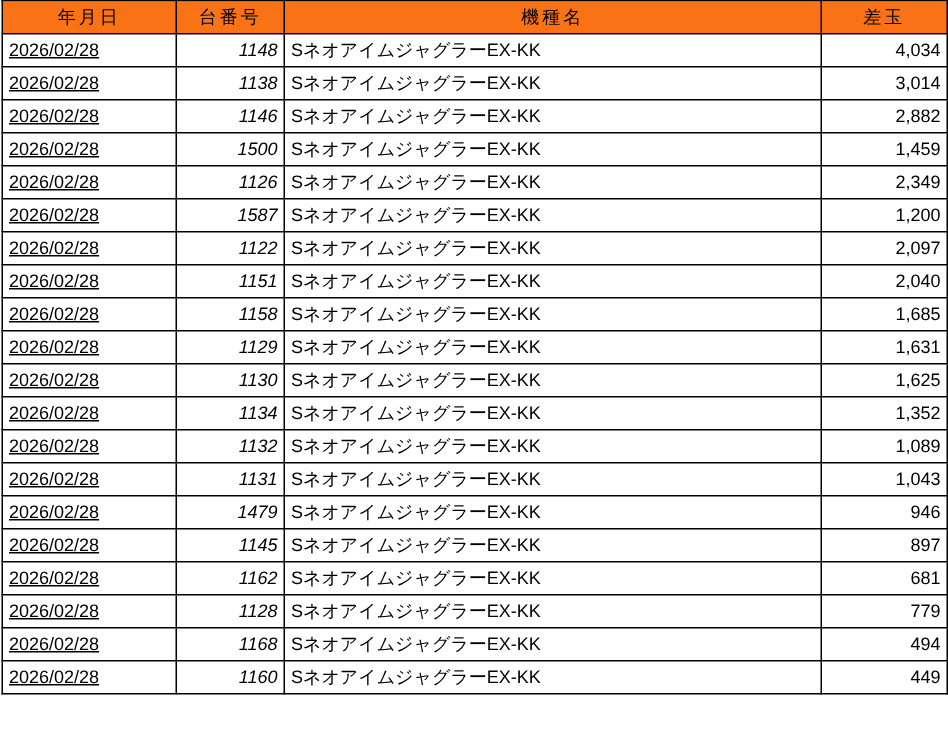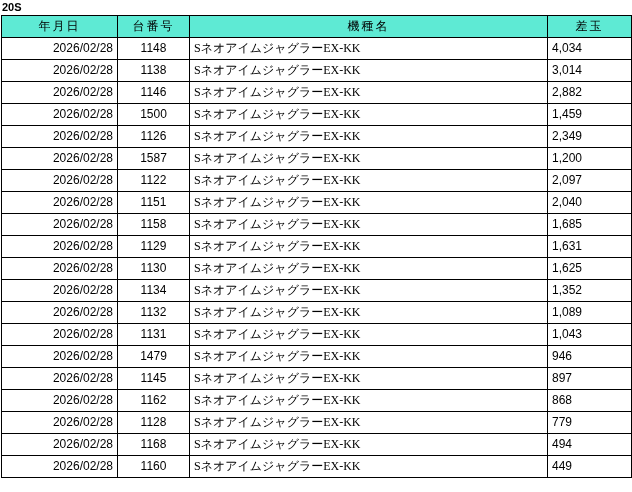--- a/index.html
+++ b/index.html
@@ -38,41 +38,40 @@
   table.data td {
     border: 1px solid #000000;
     height: 21px;
     line-height: 19px;
     padding: 0 4px;
     font-size: 12px;
     white-space: nowrap;
     overflow: hidden;
   }
   table.data thead th {
-    background: #5eead4;
+    background: #f97316;
     text-align: center;
     font-weight: normal;
     letter-spacing: 2px;
   }
   col.c-date { width: 116px; }
   col.c-unit { width: 72px; }
   col.c-model { width: 358px; }
   col.c-diff { width: 84px; }
 
-  td.date { text-align: right; }
-  td.unit { text-align: center; }
-  td.model { text-align: left; letter-spacing: 0px; font-family: Liberation Serif, serif; }
-  td.diff { padding-right: 6px; }
+  td.date { text-align: left; text-decoration: underline; }
+  td.unit { text-align: right; font-style: italic; }
+  td.model { text-align: left; letter-spacing: 0px; }
+  td.diff { text-align: right; padding-right: 6px; }
 </style>
 </head>
 <body>
 
 <div class="page">
 
-  <div class="caption">20S</div>
 
   <table class="data">
     <colgroup>
       <col class="c-date">
       <col class="c-unit">
       <col class="c-model">
       <col class="c-diff">
     </colgroup>
     <thead>
       <tr>
@@ -176,21 +175,21 @@
         <tr>
           <td class="date">2026/02/28</td>
           <td class="unit">1145</td>
           <td class="model">SネオアイムジャグラーEX-KK</td>
           <td class="diff">897</td>
         </tr>
         <tr>
           <td class="date">2026/02/28</td>
           <td class="unit">1162</td>
           <td class="model">SネオアイムジャグラーEX-KK</td>
-          <td class="diff">868</td>
+          <td class="diff">681</td>
         </tr>
         <tr>
           <td class="date">2026/02/28</td>
           <td class="unit">1128</td>
           <td class="model">SネオアイムジャグラーEX-KK</td>
           <td class="diff">779</td>
         </tr>
         <tr>
           <td class="date">2026/02/28</td>
           <td class="unit">1168</td>

